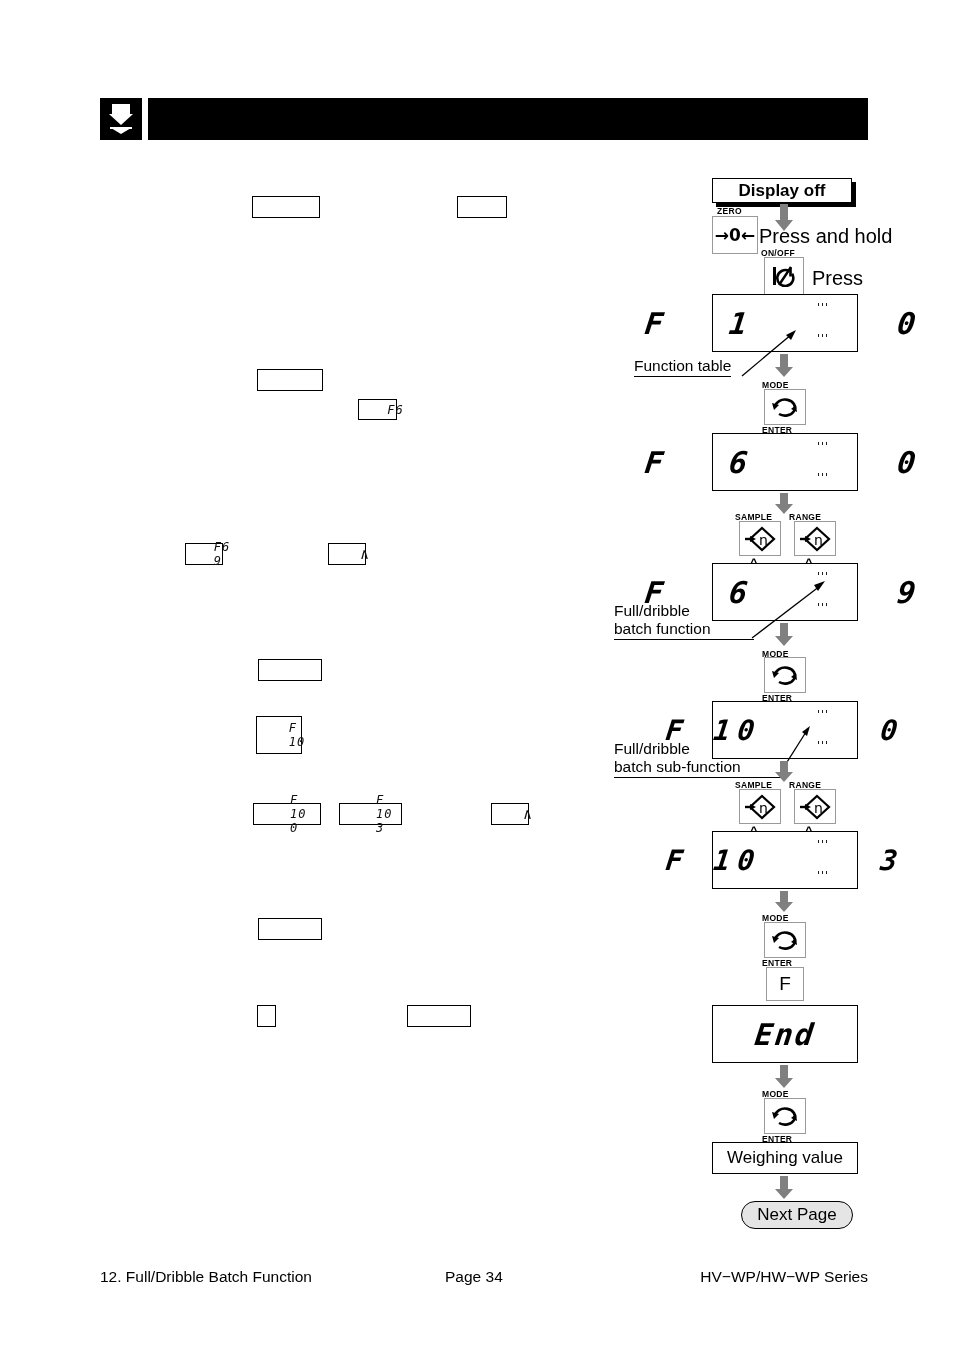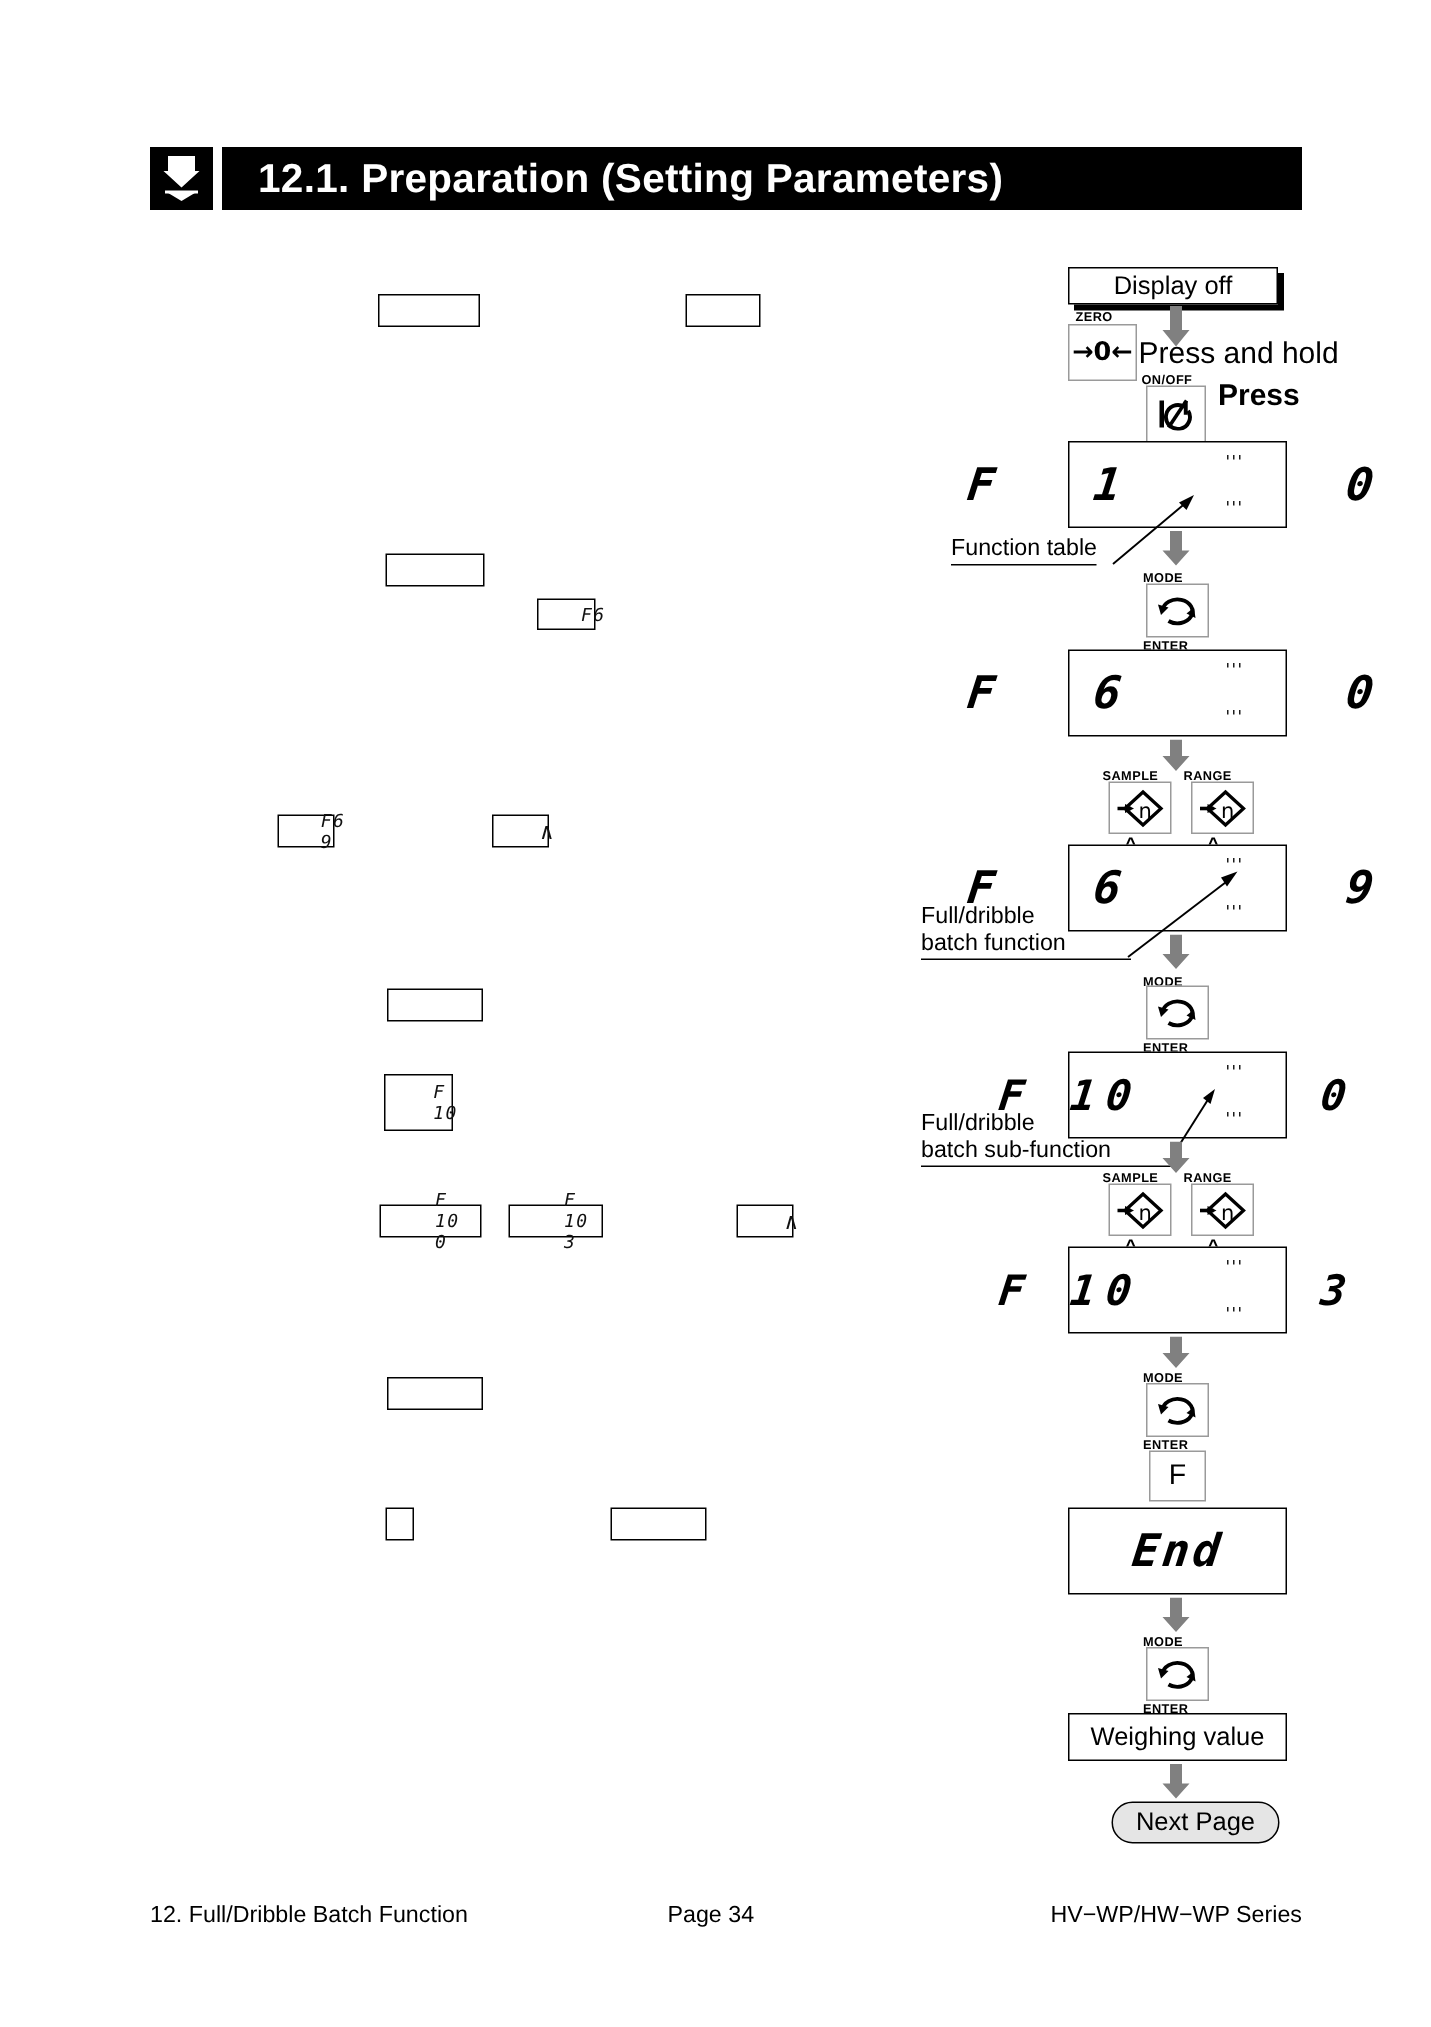--- a/index.html
+++ b/index.html
@@ -43,21 +43,21 @@
   }
 
   
   .fc{position:absolute;left:600px;top:168px;width:300px;height:1070px;}
 
   .solidbox{
     position:absolute;border:1.8px solid #000;background:#fff;box-sizing:border-box;
     display:flex;align-items:center;justify-content:center;
     font-size:17px;color:#000;
   }
-  .shadow{box-shadow:4px 4px 0 0 #000;}
+  .shadow{box-shadow:4px 4px 0 0 #000;font-weight:bold;}
 
   .lcd{
     position:absolute;border:1.8px solid #000;background:#fff;box-sizing:border-box;
     display:flex;align-items:center;justify-content:center;
   }
   .lcdtxt{
     font-family:"DejaVu Sans Mono", monospace;
     font-style:italic;font-size:30px;font-weight:600;
     letter-spacing:10px;color:#000;white-space:pre;
     transform:skewX(-7deg);
@@ -109,21 +109,20 @@
 
   <div class="hdr">
     <div class="hdr-mark">
       <svg width="26" height="32" viewBox="0 0 26 32" aria-hidden="true">
         <polygon points="13,1 22,1 22,11 25,11 13,22 1,11 4,11 4,1" fill="#ffffff"></polygon>
         <rect x="2" y="24" width="22" height="2" fill="#ffffff"></rect>
         <polygon points="13,31 3,25 23,25" fill="#ffffff"></polygon>
       </svg>
     </div>
     <div class="hdr-bar"></div>
-    <div class="hdr-txt">12.1.   Preparation (Setting Parameters)</div>
   </div>
 
   <div>
     <div class="obox" style="left:252px;top:196px;width:68px;height:22px;"></div>
     <div class="obox" style="left:457px;top:196px;width:50px;height:22px;"></div>
     <div class="obox" style="left:257px;top:369px;width:66px;height:22px;"></div>
     <div class="obox" style="left:258px;top:659px;width:64px;height:22px;"></div>
     <div class="obox" style="left:258px;top:918px;width:64px;height:22px;"></div>
     <div class="obox" style="left:257px;top:1005px;width:19px;height:22px;"></div>
     <div class="obox" style="left:407px;top:1005px;width:64px;height:22px;"></div>
@@ -157,21 +156,21 @@
 
     <div class="keylab" style="left:161px;top:80px;width:46px;">ON/OFF</div>
     <div class="key" style="left:164px;top:89px;width:40px;height:38px;">
       <svg width="26" height="22" viewBox="0 0 26 22" aria-hidden="true">
         <rect x="2" y="2" width="3" height="18" fill="#000"></rect>
         <path d="M8 20 L20 2" stroke="#000" stroke-width="2.4" fill="none"></path>
         <path d="M20.5 5.2 a8 8 0 1 0 2.6 2.6" stroke="#000" stroke-width="2.6" fill="none" transform="translate(-2,1)"></path>
         <rect x="18.2" y="2.5" width="2.6" height="9" fill="#000"></rect>
       </svg>
     </div>
-    <div class="cap" style="left:212px;top:85px;font-weight:bold;">Press</div>
+    <div class="cap" style="left:212px;top:99px;">Press</div>
 
     <div class="lcd" style="left:112px;top:126px;width:146px;height:58px;">
       <span class="lcdtxt">F  1     0</span>
     </div>
     <div class="blink" style="left:217px;top:136px;">'''</div>
     <div class="blink" style="left:217px;top:167px;">'''</div>
 
     <div class="lab ulab" style="left:34px;top:189px;padding-bottom:1px;">Function table</div>
     <div class="leader" style="left:140px;top:160px;">
       <svg width="60" height="50" viewBox="0 0 60 50">

